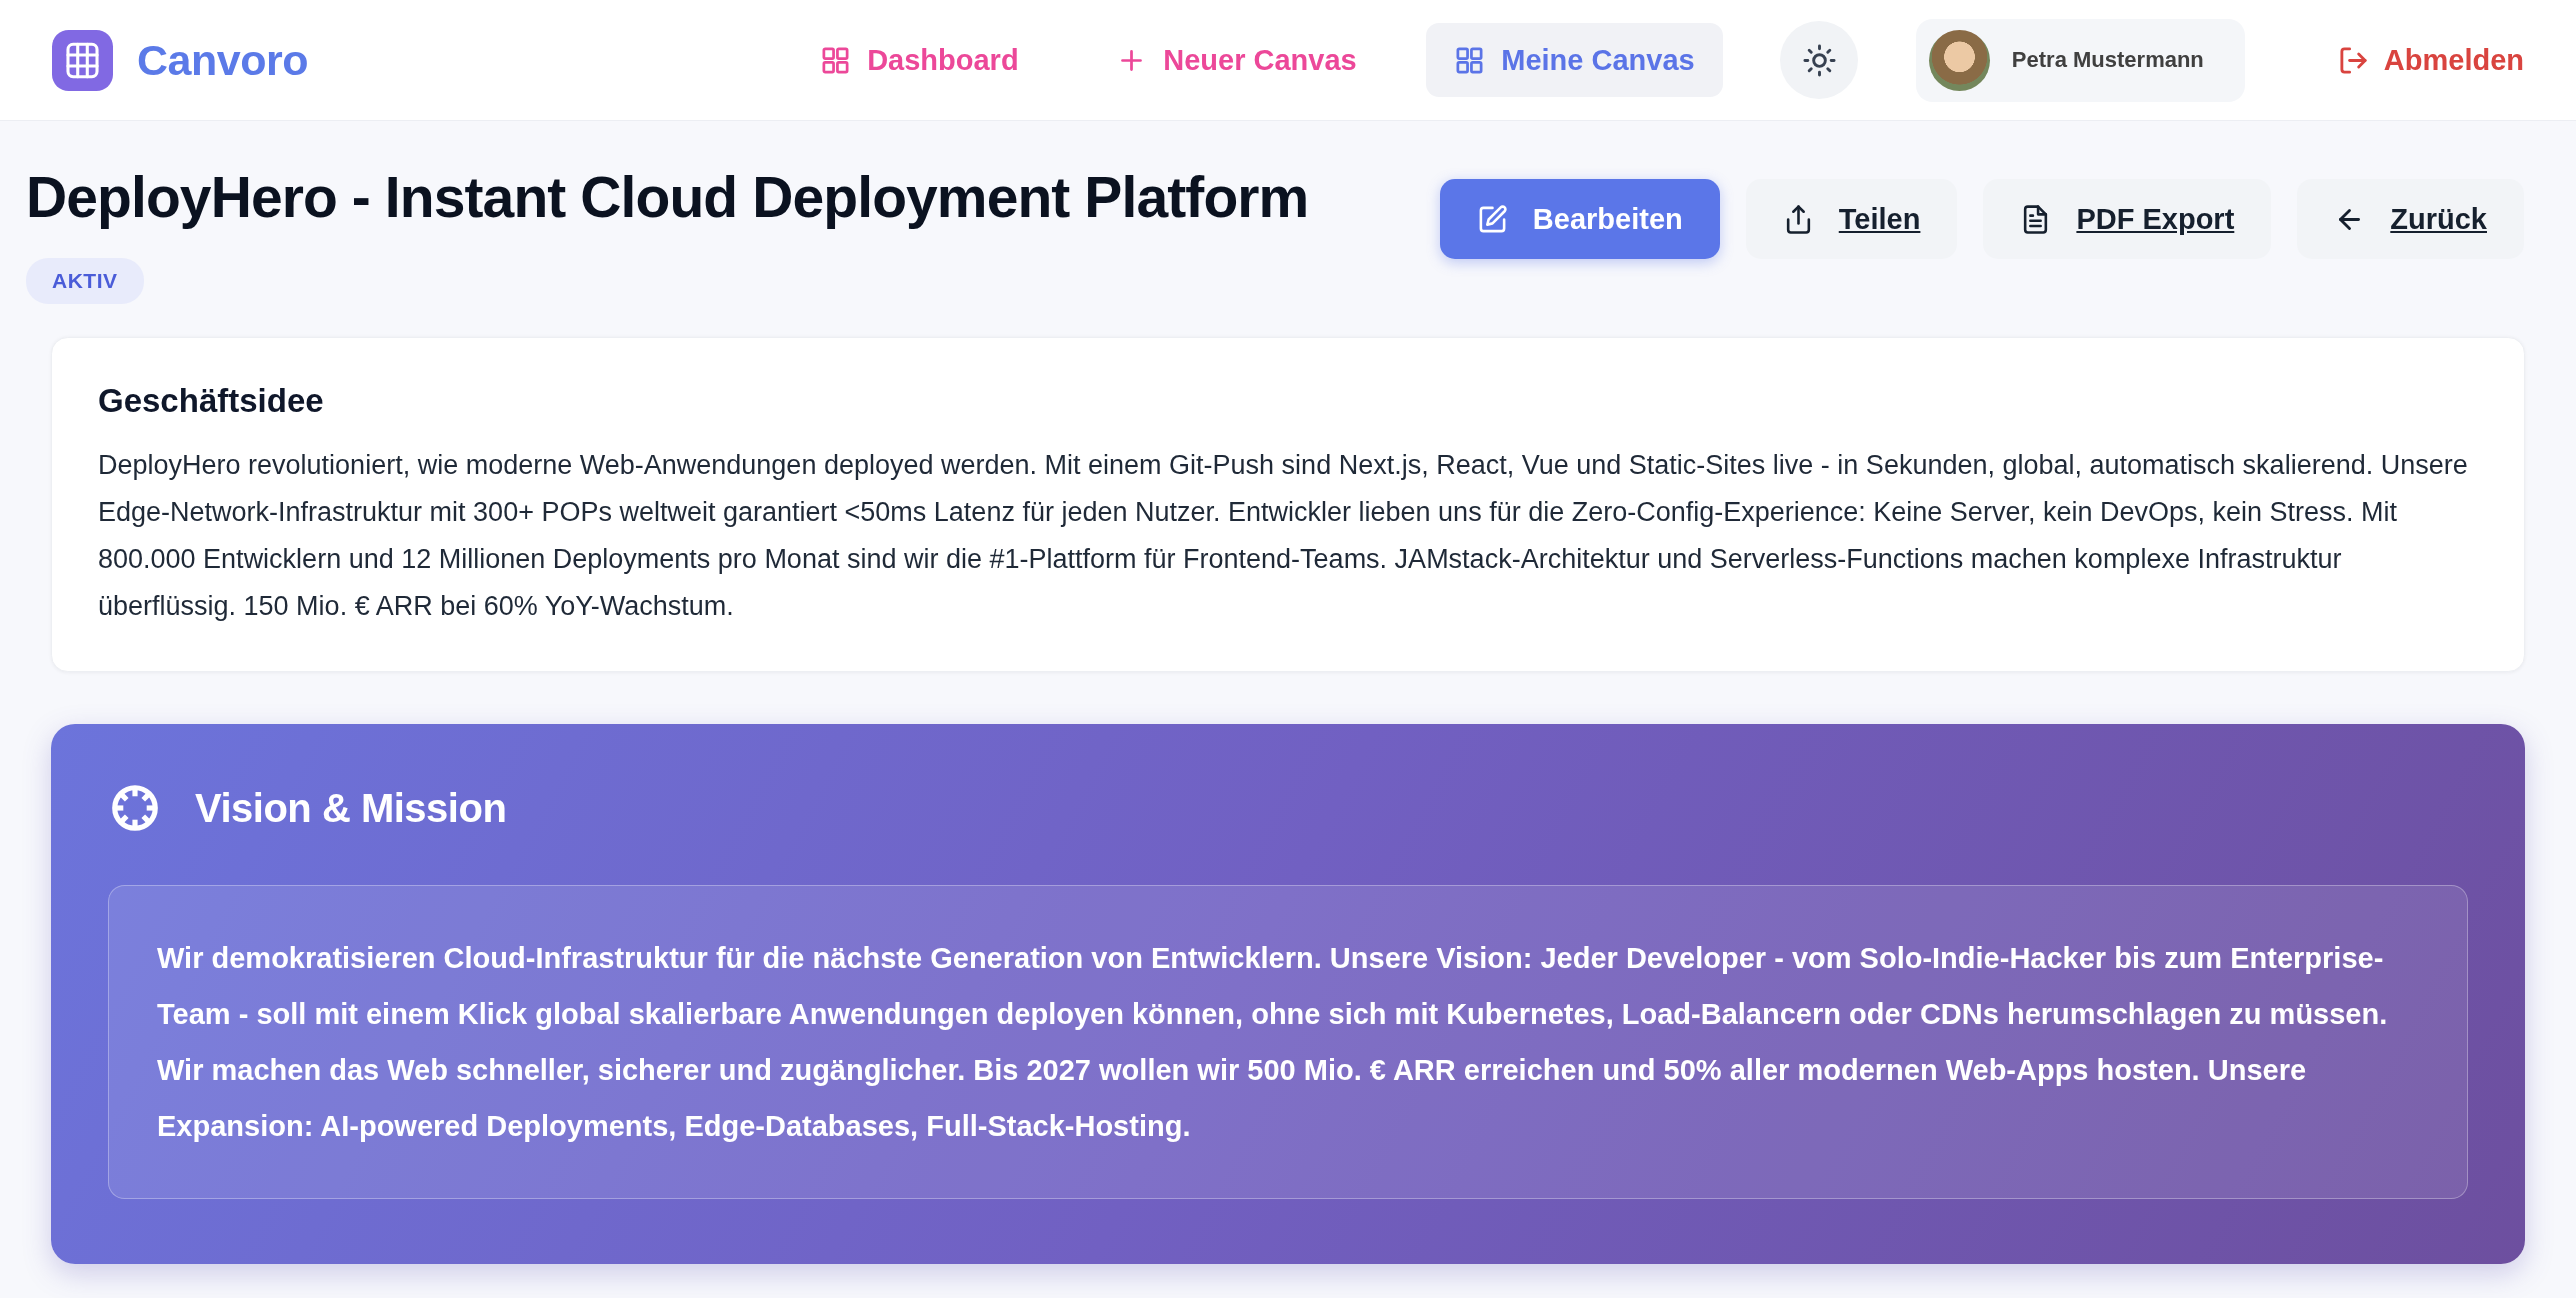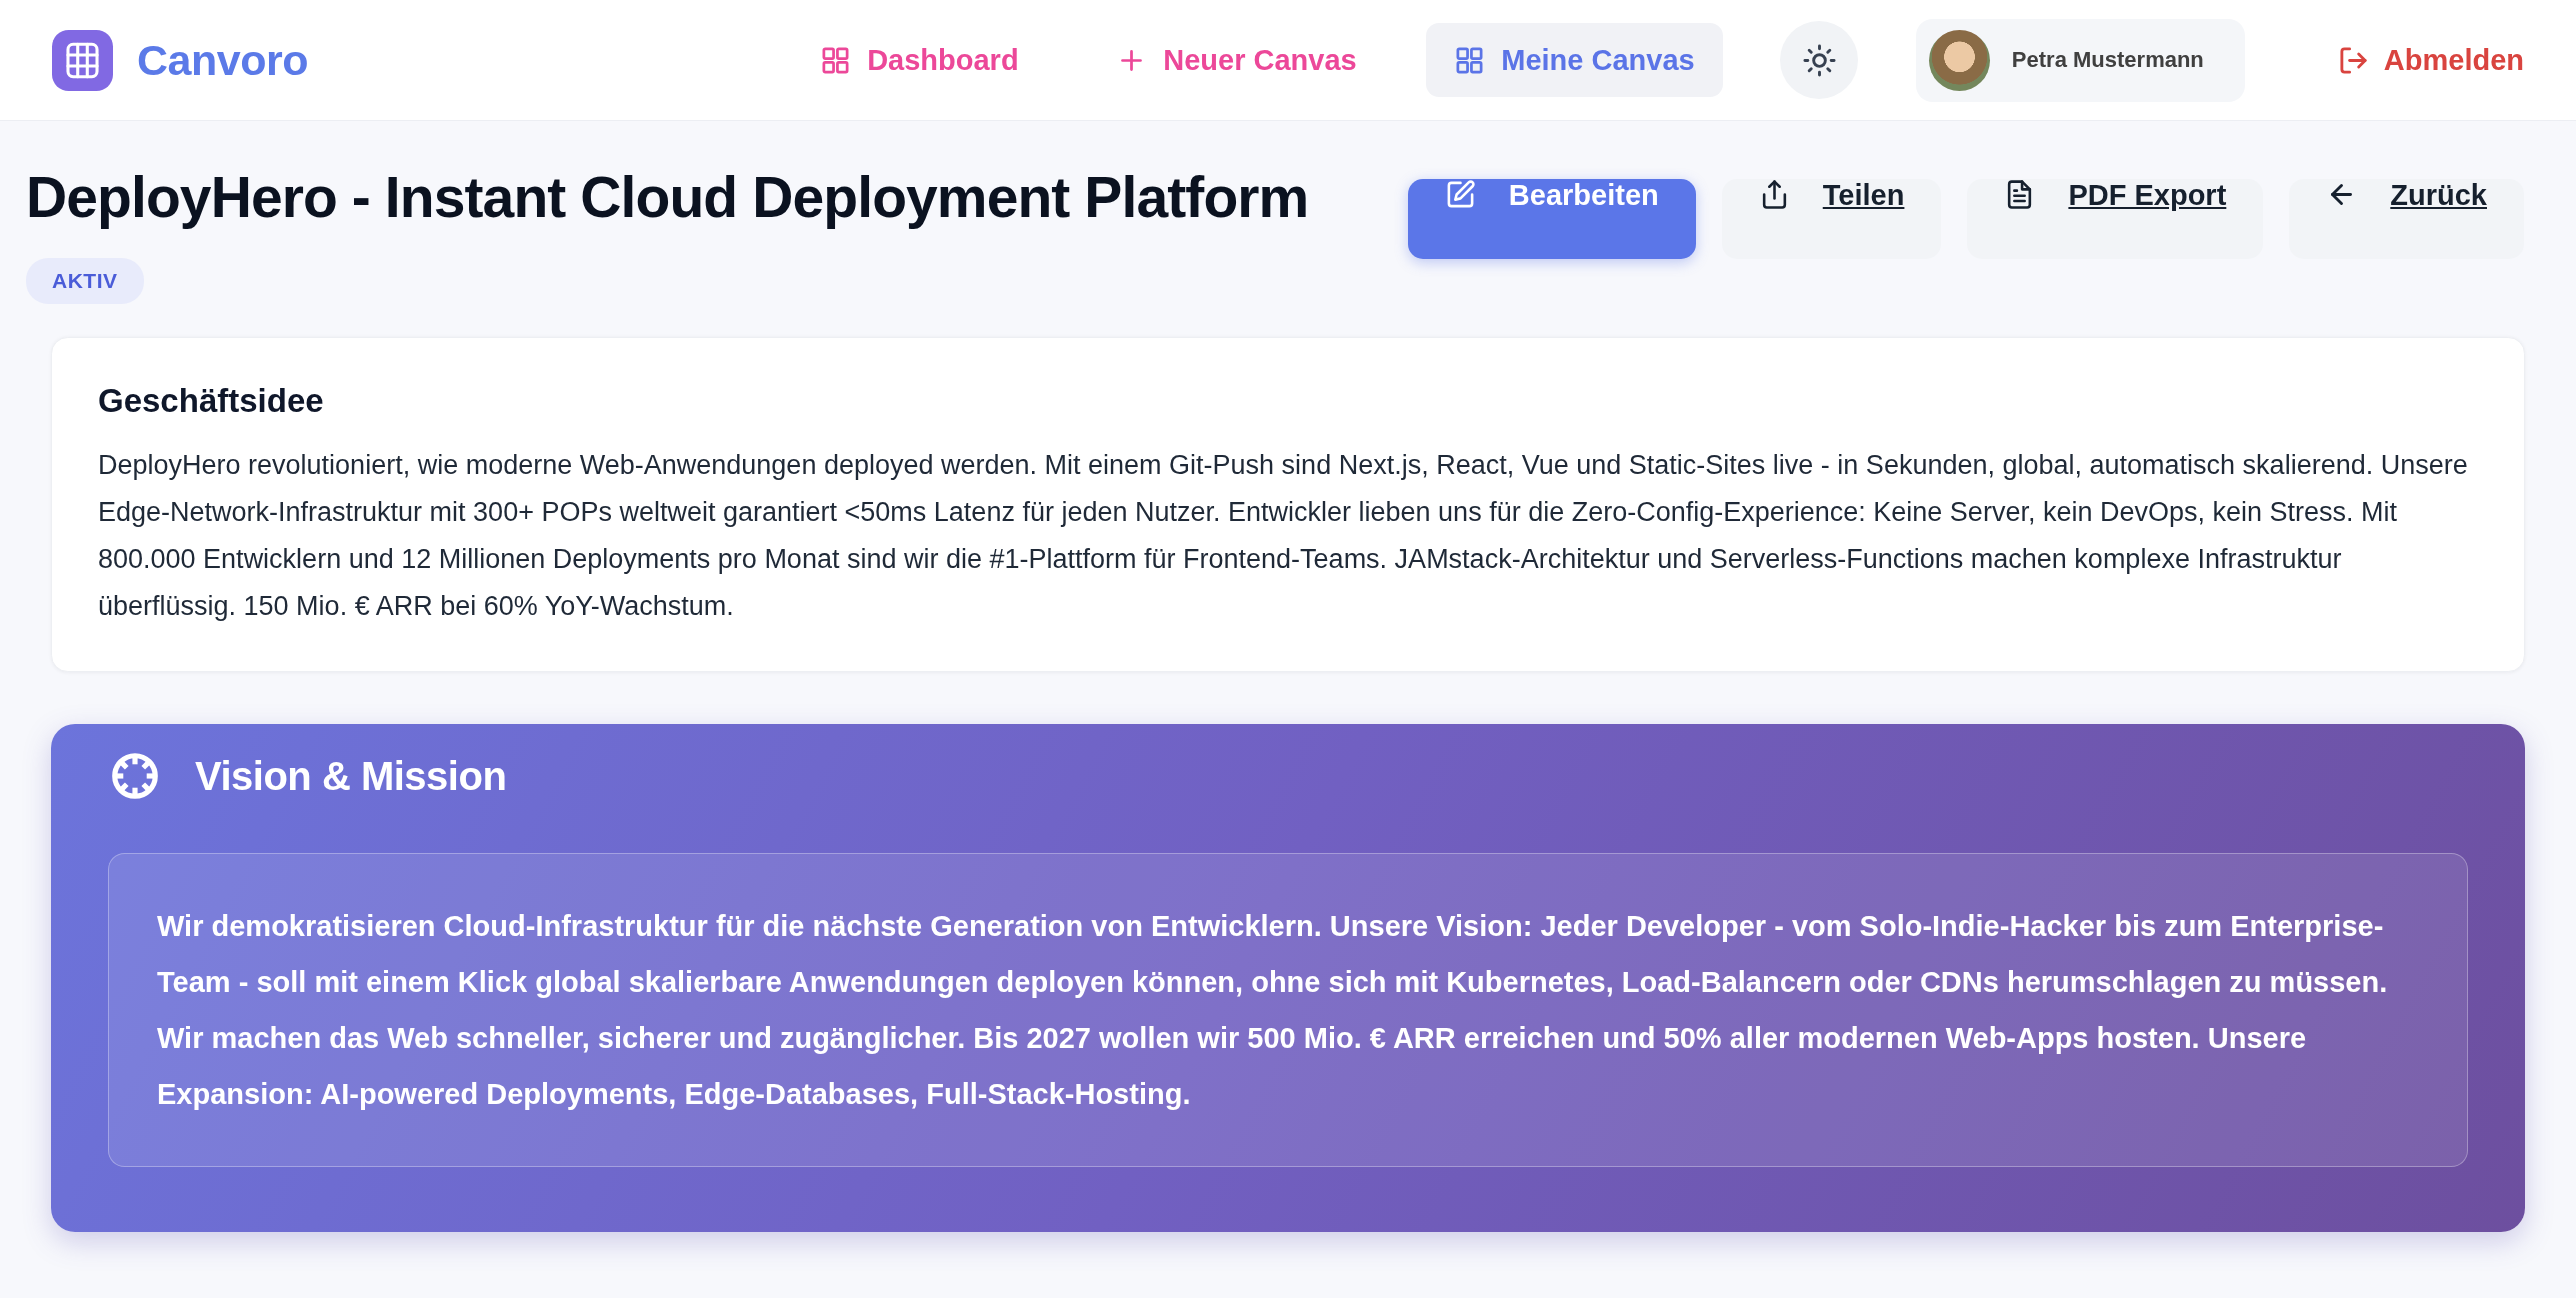--- a/index.html
+++ b/index.html
@@ -30,35 +30,35 @@
             font-family:inherit; white-space:nowrap; }
 
   
   .page-head { display:flex; align-items:flex-start; justify-content:space-between;
                padding:43px 52px 0 26px; }
   .page-title { font-size:57px; font-weight:800; color:#0b1220; letter-spacing:-0.9px; }
   .status-badge { display:inline-block; margin:28px 0 0 0; background:#e8ebfb; color:#4a5cd8;
                   font-size:21px; font-weight:700; letter-spacing:0.5px;
                   padding:11px 26px; border-radius:22px; }
   .actions { display:flex; gap:26px; margin-top:15px; flex:0 0 auto; }
-  .btn { display:flex; gap:33px; height:80px; padding:0 37px;
+  .btn { display:flex; align-items:center; gap:25px; height:80px; padding:0 37px;
          border:none; border-radius:15px; font-size:29px; font-weight:600;
          font-family:inherit; cursor:pointer; white-space:nowrap; }
   .btn-primary { background:#5b76e8; color:#ffffff; box-shadow:0 3.7px 13px rgba(91,118,232,.35); }
   .btn-secondary { background:#f2f4f7; color:#16202e;text-decoration:underline; }
 
   
   .card-idea { margin:33px 51px 0; background:#ffffff; border:0.9px solid #edeff3;
                border-radius:16.6px; padding:44px 46px 41px;
                box-shadow:0 0.9px 3.7px rgba(15,23,42,.05); }
   .card-idea h2 { font-size:33px; font-weight:800; color:#0f172a; margin-bottom:22px; }
   .card-idea p { font-size:27px; line-height:47px; color:#1f2937; max-width:2405px; }
 
   
-  .card-vision { margin:52px 51px 16px; border-radius:24px; padding:25px 57px 65px;
+  .card-vision { margin:52px 51px 16px; border-radius:24px; padding:57px 57px 65px;
                  background:linear-gradient(118deg, #6c74db 0%, #7160c2 48%, #6d4f9f 100%);
                  color:#ffffff; box-shadow:0 9.2px 28px rgba(90,80,180,.25); }
   .vision-head { display:flex; align-items:center; gap:33px; margin-bottom:50px; }
   .vision-title { font-size:40px; font-weight:800; letter-spacing:-0.5px; }
   .vision-box { background:rgba(255,255,255,.10); border:1.8px solid rgba(255,255,255,.30);
                 border-radius:16.6px; padding:44px 48px; }
   .vision-box p { font-size:29px; font-weight:600; line-height:56px; max-width:2294px; }
 </style>
 </head>
 <body>

